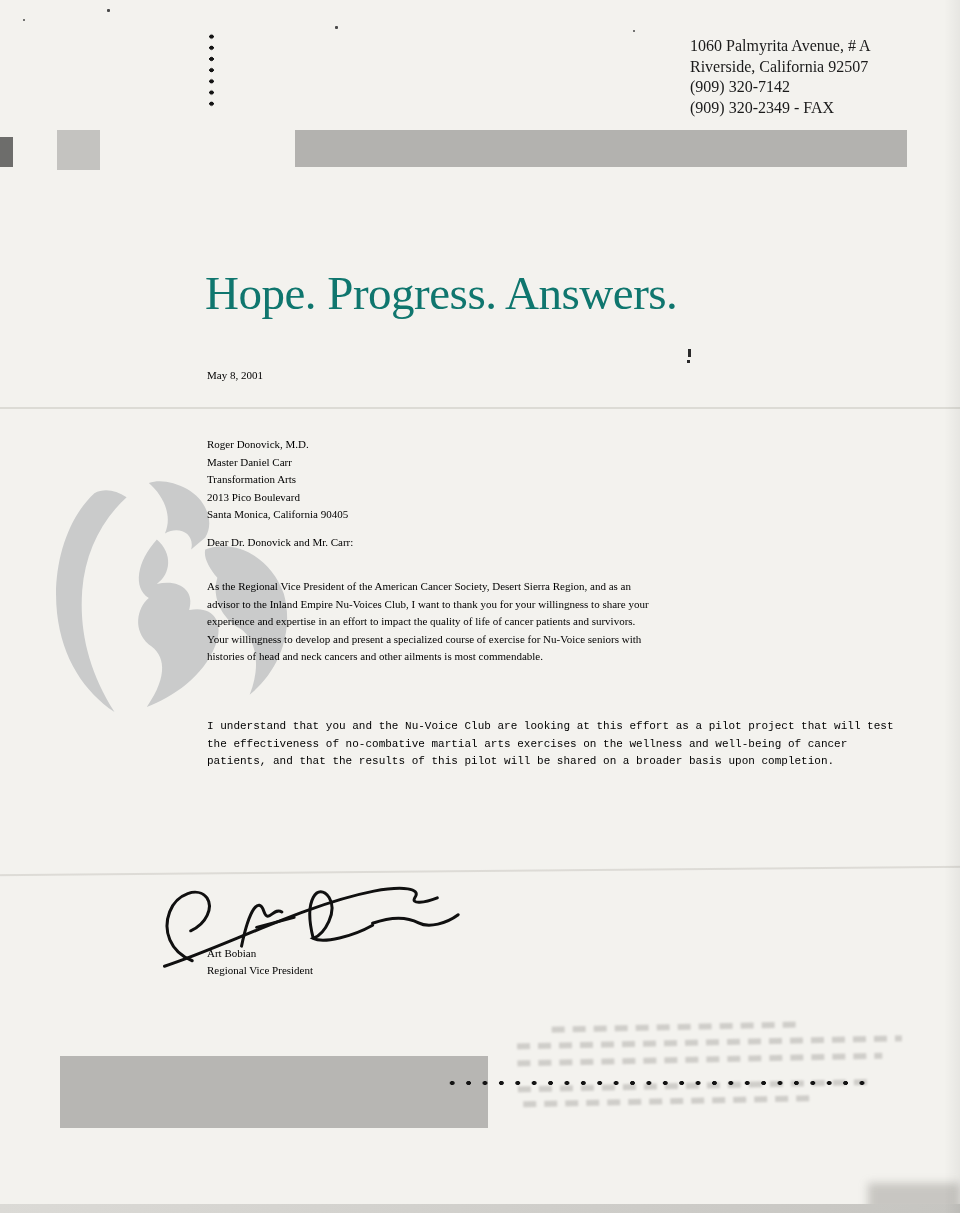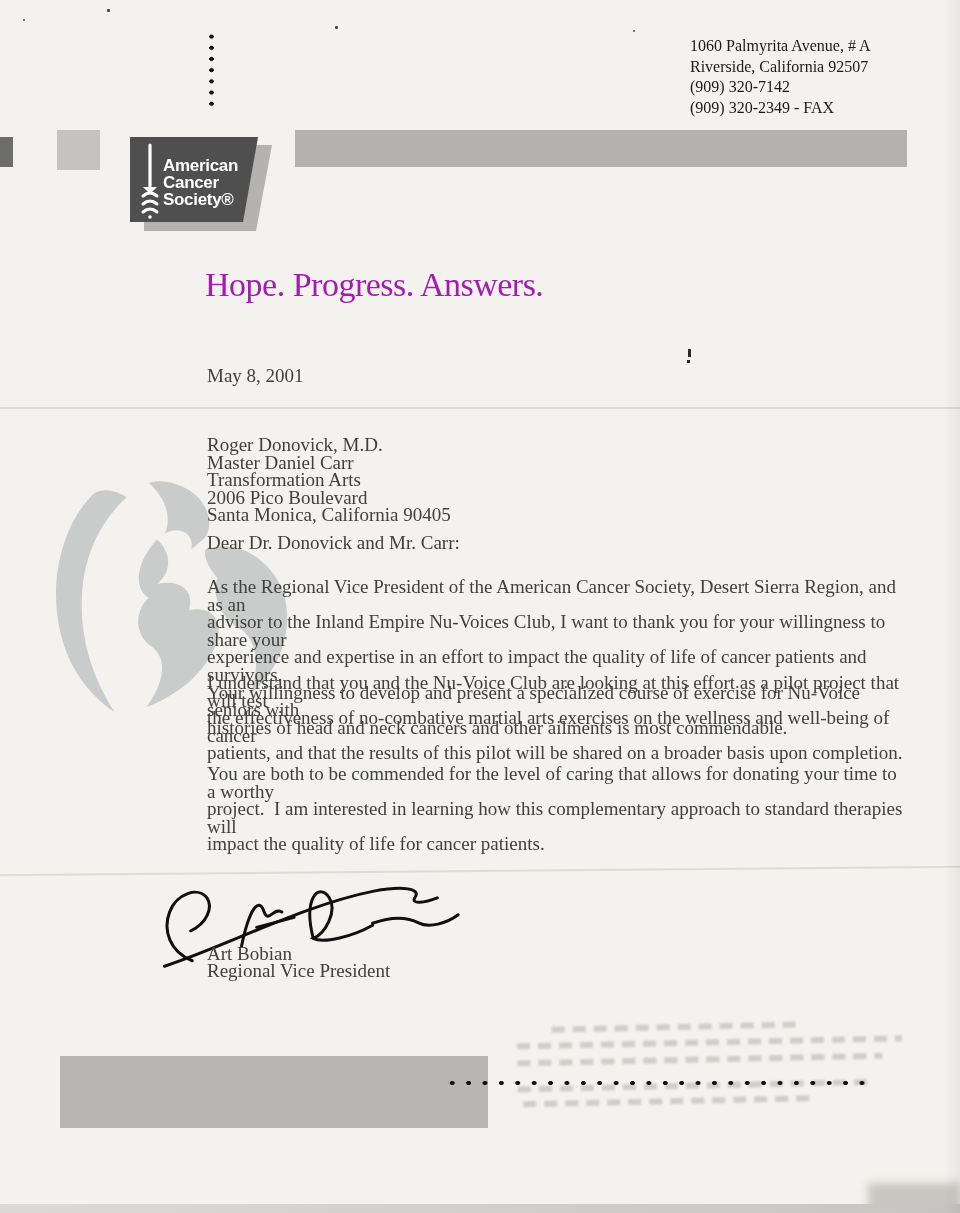--- a/index.html
+++ b/index.html
@@ -22,30 +22,30 @@
     background-image:radial-gradient(circle at 50% 50%, #141414 0 2.1px, rgba(0,0,0,0) 2.4px);
     background-size:7px 11.2px;background-repeat:repeat-y;}
   
   .edge-rect{left:0;top:137px;width:13px;height:30px;background:#6d6d6b;}
   .gray-square{left:57px;top:130px;width:43px;height:40px;background:var(--square-gray);}
   .long-bar{left:295px;top:130px;width:612px;height:37px;background:var(--bar-gray);}
   .logo-wrap{left:125px;top:130px;width:165px;height:110px;}
   .logo-wrap svg{display:block}
   .logo-text{font-family:"Liberation Sans", sans-serif;font-weight:bold;fill:#fff;font-size:17px;letter-spacing:-0.3px;}
   
-  .tagline{left:205px;top:266px;font-size:34px;letter-spacing:-0.5px;color:#a21caf;font-family:"Liberation Serif",serif;}
+  .tagline{left:205px;top:266px;font-size:47px;letter-spacing:-0.5px;color:#0f766e;font-family:"Liberation Serif",serif;}
   
   .globe{left:52px;top:476px;width:242px;height:244px;opacity:.85;}
   
-  .body-text{left:207px;width:700px;font-size:19px;line-height:17.6px;color:#404040;}
+  .body-text{left:207px;width:700px;font-size:11px;line-height:17.6px;color:#000000;}
   .t-date{top:367px;}
   .t-recipient{top:436px;}
   .t-salutation{top:534px;}
   .t-p1{top:578px;}
-  .t-p2{top:674px;}
+  .t-p2{top:718px;font-family:Liberation Mono, monospace;}
   .t-p3{top:765px;}
   .t-thanks{top:838px;}
   .t-sincerely{top:875px;}
   .t-name{top:945px;}
   .t-title{top:962px;}
   .signature{left:160px;top:862px;width:320px;height:105px;transform:rotate(-3deg);}
   
   .crease{left:0;width:960px;height:2px;background:rgba(140,135,128,.22);filter:blur(.6px);}
   .crease1{top:407px;}
   .crease2{top:870px;transform:rotate(-.5deg);}
@@ -79,70 +79,50 @@
 
   <div class="abs speck" style="left:107px;top:9px;width:3px;height:3px"></div>
   <div class="abs speck" style="left:23px;top:19px;width:2px;height:2px"></div>
   <div class="abs speck" style="left:335px;top:26px;width:3px;height:3px"></div>
   <div class="abs speck" style="left:633px;top:30px;width:2px;height:2px"></div>
 
   <div class="abs edge-rect"></div>
   <div class="abs gray-square"></div>
   <div class="abs long-bar"></div>
 
-  <div class="abs logo-wrap">
-    <svg width="165" height="110" viewBox="0 0 165 110">
-      <polygon points="19,15 147,15 131,101 19,101" fill="var(--logo-shadow)"></polygon>
-      <polygon points="5,7 133,7 118,92 5,92" fill="var(--logo-dark)"></polygon>
-      <g stroke="#ffffff" fill="none" stroke-linecap="round">
-        <line x1="25" y1="15" x2="25" y2="56" stroke-width="3.2"></line>
-        <path d="M18,57 L32,57 L25,64 Z" fill="#ffffff" stroke="none"></path>
-        <path d="M18,66 q7,-6 14,0" stroke-width="3"></path>
-        <path d="M18,74 q7,-6 14,0" stroke-width="3"></path>
-        <path d="M18,82 q7,-6 14,0" stroke-width="3"></path>
-        <circle cx="25" cy="87" r="1.8" fill="#ffffff" stroke="none"></circle>
-      </g>
-      <text class="logo-text" x="38" y="41">American</text>
-      <text class="logo-text" x="38" y="58">Cancer</text>
-      <text class="logo-text" x="38" y="75">Society®</text>
-    </svg>
-  </div>
 
   <div class="abs tagline">Hope. Progress. Answers.</div>
 
   <div class="abs crease crease1"></div>
   <div class="abs crease crease2"></div>
 
   <svg class="abs globe" viewBox="0 0 240 240">
     <g fill="var(--globe-gray)">
       <path d="M42,16 C14,42 0,90 5,135 C10,180 32,213 62,233 C36,192 27,152 30,112 C33,76 48,44 74,20 C63,13 52,11 42,16 Z"></path>
       <path d="M96,6 C110,18 120,38 112,56 C126,48 142,56 138,72 L152,60 C162,44 152,22 134,12 C121,5 107,2 96,6 Z"></path>
       <path d="M104,62 C120,76 118,96 104,106 C126,101 142,112 136,132 C158,127 172,142 162,167 C150,198 120,218 94,228 C116,196 112,176 96,166 C80,152 84,130 96,120 C80,110 84,84 104,62 Z"></path>
       <path d="M152,72 C184,60 218,82 230,116 C240,152 226,192 196,216 C208,186 202,160 186,150 C168,140 158,118 164,100 C156,90 150,80 152,72 Z"></path>
     </g>
   </svg>
 
   <div class="abs body-text t-date">May 8, 2001</div>
   <div class="abs body-text t-recipient preline">Roger Donovick, M.D.
 Master Daniel Carr
 Transformation Arts
-2006 Pico Boulevard
+2013 Pico Boulevard
 Santa Monica, California 90405</div>
   <div class="abs body-text t-salutation">Dear Dr. Donovick and Mr. Carr:</div>
   <div class="abs body-text t-p1 preline">As the Regional Vice President of the American Cancer Society, Desert Sierra Region, and as an
 advisor to the Inland Empire Nu-Voices Club, I want to thank you for your willingness to share your
 experience and expertise in an effort to impact the quality of life of cancer patients and survivors.
 Your willingness to develop and present a specialized course of exercise for Nu-Voice seniors with
 histories of head and neck cancers and other ailments is most commendable.</div>
   <div class="abs body-text t-p2 preline">I understand that you and the Nu-Voice Club are looking at this effort as a pilot project that will test
 the effectiveness of no-combative martial arts exercises on the wellness and well-being of cancer
 patients, and that the results of this pilot will be shared on a broader basis upon completion.</div>
-  <div class="abs body-text t-p3 preline">You are both to be commended for the level of caring that allows for donating your time to a worthy
-project.  I am interested in learning how this complementary approach to standard therapies will
-impact the quality of life for cancer patients.</div>
 
   <svg class="abs signature" viewBox="0 0 320 105">
     <g stroke="#101010" stroke-width="3" fill="none" stroke-linecap="round">
       <path d="M30,92 C8,82 2,60 10,42 C18,24 40,18 48,30 C54,40 46,56 30,62"></path>
       <path d="M2,96 C62,80 145,42 215,32 C245,28 262,32 256,40 C250,48 266,46 278,42"></path>
       <path d="M80,80 C90,42 100,32 104,46 C108,60 114,42 122,48"></path>
       <path d="M96,62 L134,54"></path>
       <path d="M152,76 C144,36 160,20 170,36 C178,50 164,72 152,76 C162,82 192,76 212,66"></path>
       <path d="M212,64 C232,58 248,60 258,66 C268,72 286,68 298,60"></path>
     </g>

